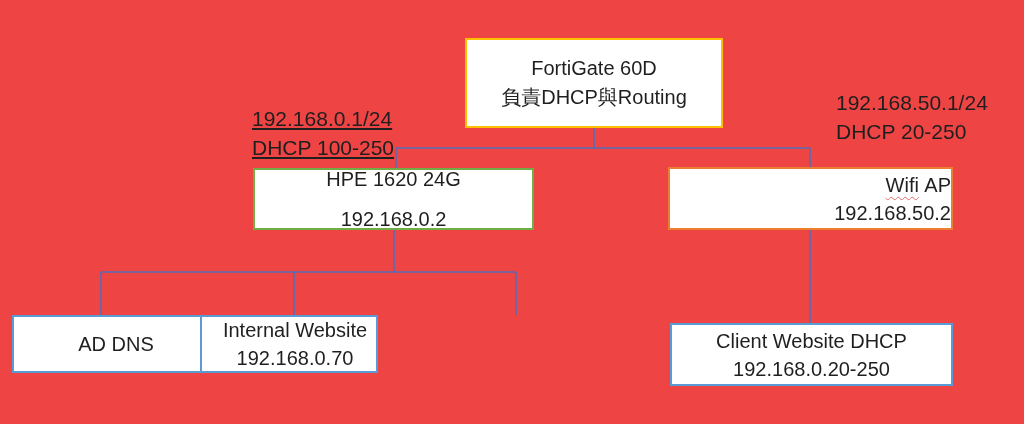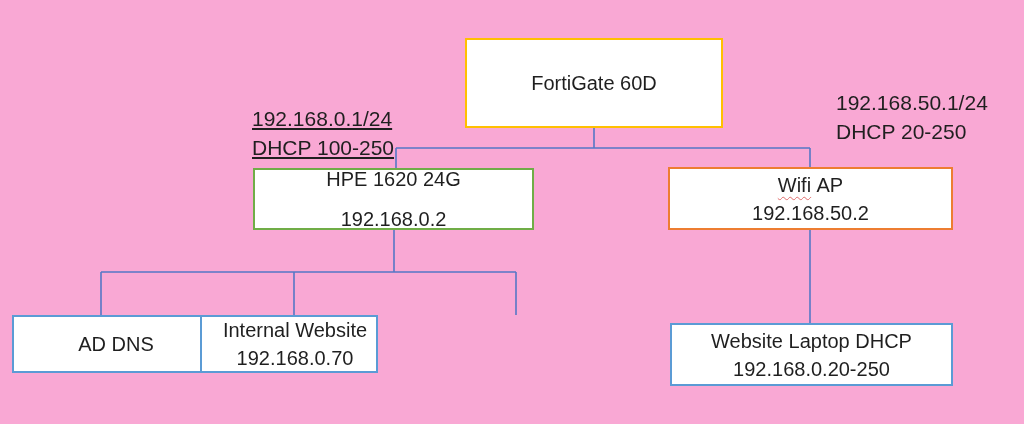--- a/index.html
+++ b/index.html
@@ -9,21 +9,21 @@
     --leaf-border: #5B9BD5;
     --connector: #4472C4;
     --text: #1F1F1F;
     --spellcheck: #E06C6C;
   }
   html, body { margin: 0; padding: 0; background: #ffffff; }
   .canvas {
     position: relative;
     width: 1024px;
     height: 424px;
-    background: #f9a8d4;
+    background: #ef4444;
     font-family: "Liberation Sans", sans-serif;
     color: var(--text);
     overflow: hidden;
   }
   svg.connectors {
     position: absolute;
     left: 0; top: 0;
     width: 1024px; height: 424px;
     z-index: 0;
   }
@@ -42,21 +42,21 @@
     justify-content: center;
     text-align: center;
     background: #ffffff;
     font-size: 20px;
     line-height: 28px;
     z-index: 1;
     white-space: nowrap;
   }
   .node.fortigate { left: 465px; top: 38px;  width: 258px; height: 90px; border: 2px solid var(--fortigate-border); line-height: 29px; }
   .node.hpe       { left: 253px; top: 168px; width: 281px; height: 62px; border: 2px solid var(--switch-border); gap: 12px; }
-  .node.wifi      { left: 668px; top: 167px; width: 285px; height: 63px; border: 2px solid var(--wifi-border); }
+  .node.wifi      { left: 668px; top: 167px; width: 285px; height: 63px; border: 2px solid var(--wifi-border); align-items: flex-end; }
   .node.ad-dns    { left: 12px;  top: 315px; width: 208px; height: 58px; border: 2px solid var(--leaf-border); }
   .node.website   { left: 200px; top: 315px; width: 178px; height: 58px; border: 2px solid var(--leaf-border); padding-left: 12px; }
   .node.desktop   { left: 400px; top: 315px; width: 228px; height: 58px; border: 2px solid var(--leaf-border); }
   .node.laptop    { left: 670px; top: 323px; width: 283px; height: 63px; border: 2px solid var(--leaf-border); }
   .annotation {
     position: absolute;
     font-size: 21px;
     line-height: 29px;
     white-space: nowrap;
     z-index: 1;
@@ -78,20 +78,21 @@
 <div class="canvas">
 
   <svg class="connectors" viewBox="0 0 1024 424" aria-hidden="true">
     <path d="M594 128 L594 148 M396 148 L810 148 M396 148 L396 168 M810 148 L810 167"></path>
     <path d="M394 230 L394 272 M101 272 L516 272 M101 272 L101 315 M294 272 L294 315 M516 272 L516 315"></path>
     <path d="M810 230 L810 323"></path>
   </svg>
 
   <div class="node fortigate">
     <div>FortiGate 60D</div>
+    <div>負責DHCP與Routing</div>
   </div>
 
   <div class="annotation lan">
     <div>192.168.0.1/24</div>
     <div>DHCP 100-250</div>
   </div>
 
   <div class="annotation wlan">
     <div>192.168.50.1/24</div>
     <div>DHCP 20-250</div>
@@ -113,17 +114,17 @@
     <div>AD DNS</div>
   </div>
 
   <div class="node website">
     <div>Internal Website</div>
     <div>192.168.0.70</div>
   </div>
 
 
   <div class="node laptop">
-    <div>Website Laptop DHCP</div>
+    <div>Client Website DHCP</div>
     <div>192.168.0.20-250</div>
   </div>
 
 </div>
 
 </body></html>

